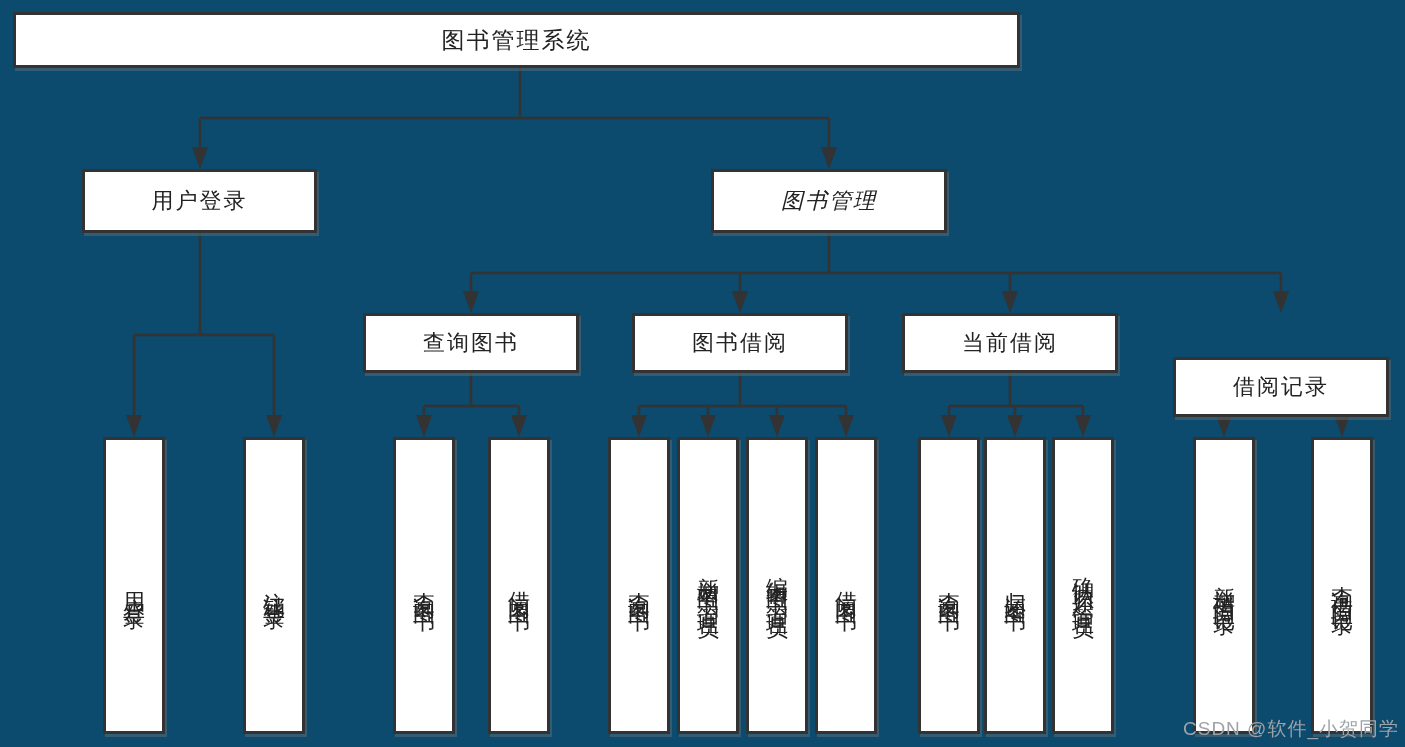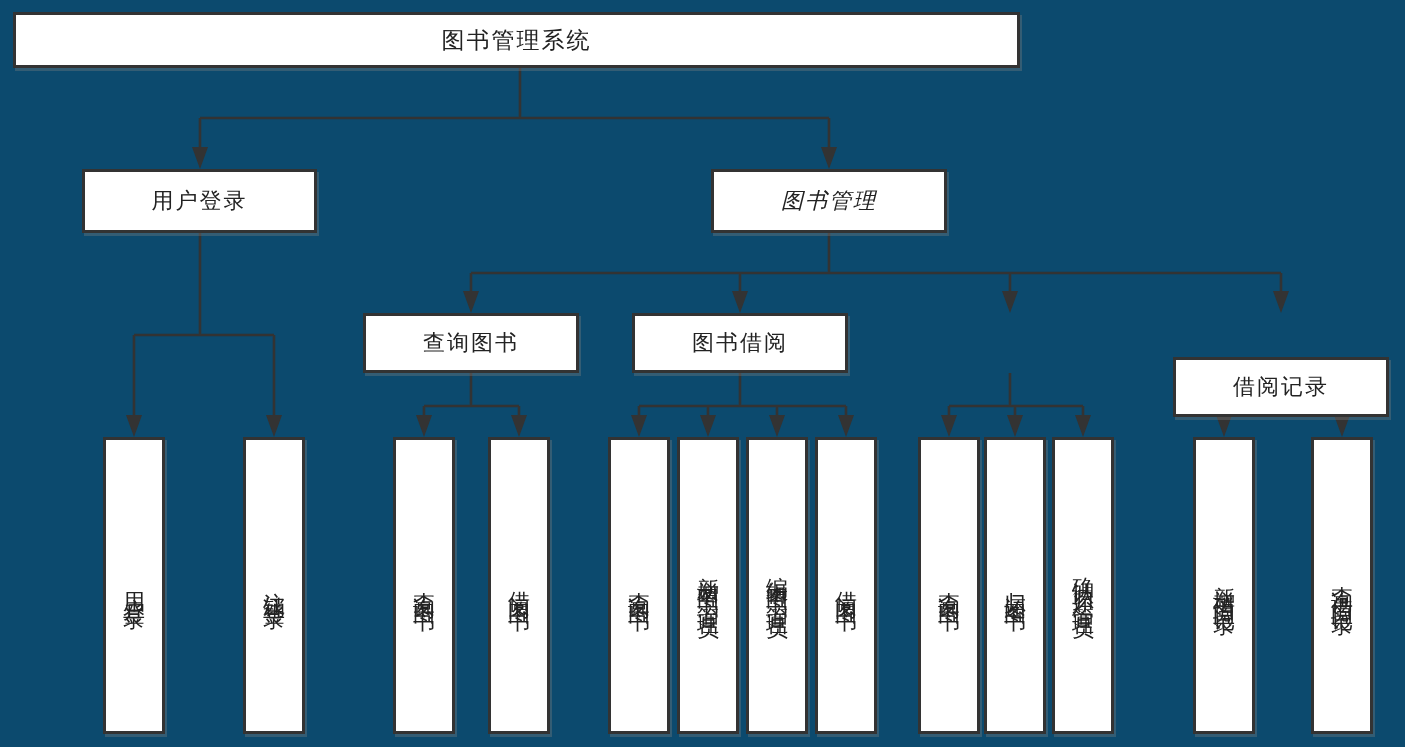--- a/index.html
+++ b/index.html
@@ -112,34 +112,36 @@
     <polygon points="1334,415 1350,415 1342,437"></polygon>
   </svg>
 
   <div class="node root" style="left:13px; top:12px; width:1007px; height:56px;">图书管理系统</div>
 
   <div class="node" style="left:82px; top:169px; width:235px; height:64px;">用户登录</div>
   <div class="node" style="left:711px; top:169px; width:236px; height:64px;font-style:italic;">图书管理</div>
 
   <div class="node" style="left:363px; top:313px; width:216px; height:60px;">查询图书</div>
   <div class="node" style="left:632px; top:313px; width:216px; height:60px;text-align:right;">图书借阅</div>
+  <div class="node" style="left:902px; top:313px; width:216px; height:60px;">当前借阅</div>
   <div class="node" style="left:1173px; top:313px; width:216px; height:60px;margin-top:44px;">借阅记录</div>
 
   <div class="node leaf" style="left:103px;">用户登录</div>
   <div class="node leaf" style="left:243px;">注销登录</div>
 
   <div class="node leaf" style="left:393px;">查询图书</div>
   <div class="node leaf" style="left:488px;">借阅图书</div>
 
   <div class="node leaf" style="left:608px;">查询图书</div>
   <div class="node leaf" style="left:677px;">新增图书（管理员）</div>
   <div class="node leaf" style="left:746px;">编辑图书（管理员）</div>
   <div class="node leaf" style="left:815px;">借阅图书</div>
 
   <div class="node leaf" style="left:918px;">查询图书</div>
   <div class="node leaf" style="left:984px;">归还图书</div>
   <div class="node leaf" style="left:1052px;">确认归还（管理员）</div>
 
   <div class="node leaf" style="left:1193px;">新增借阅记录</div>
   <div class="node leaf" style="left:1311px;">查询借阅记录</div>
 
+  <div class="watermark">CSDN @软件_小贺同学</div>
 
 </div>
 
 </body></html>

